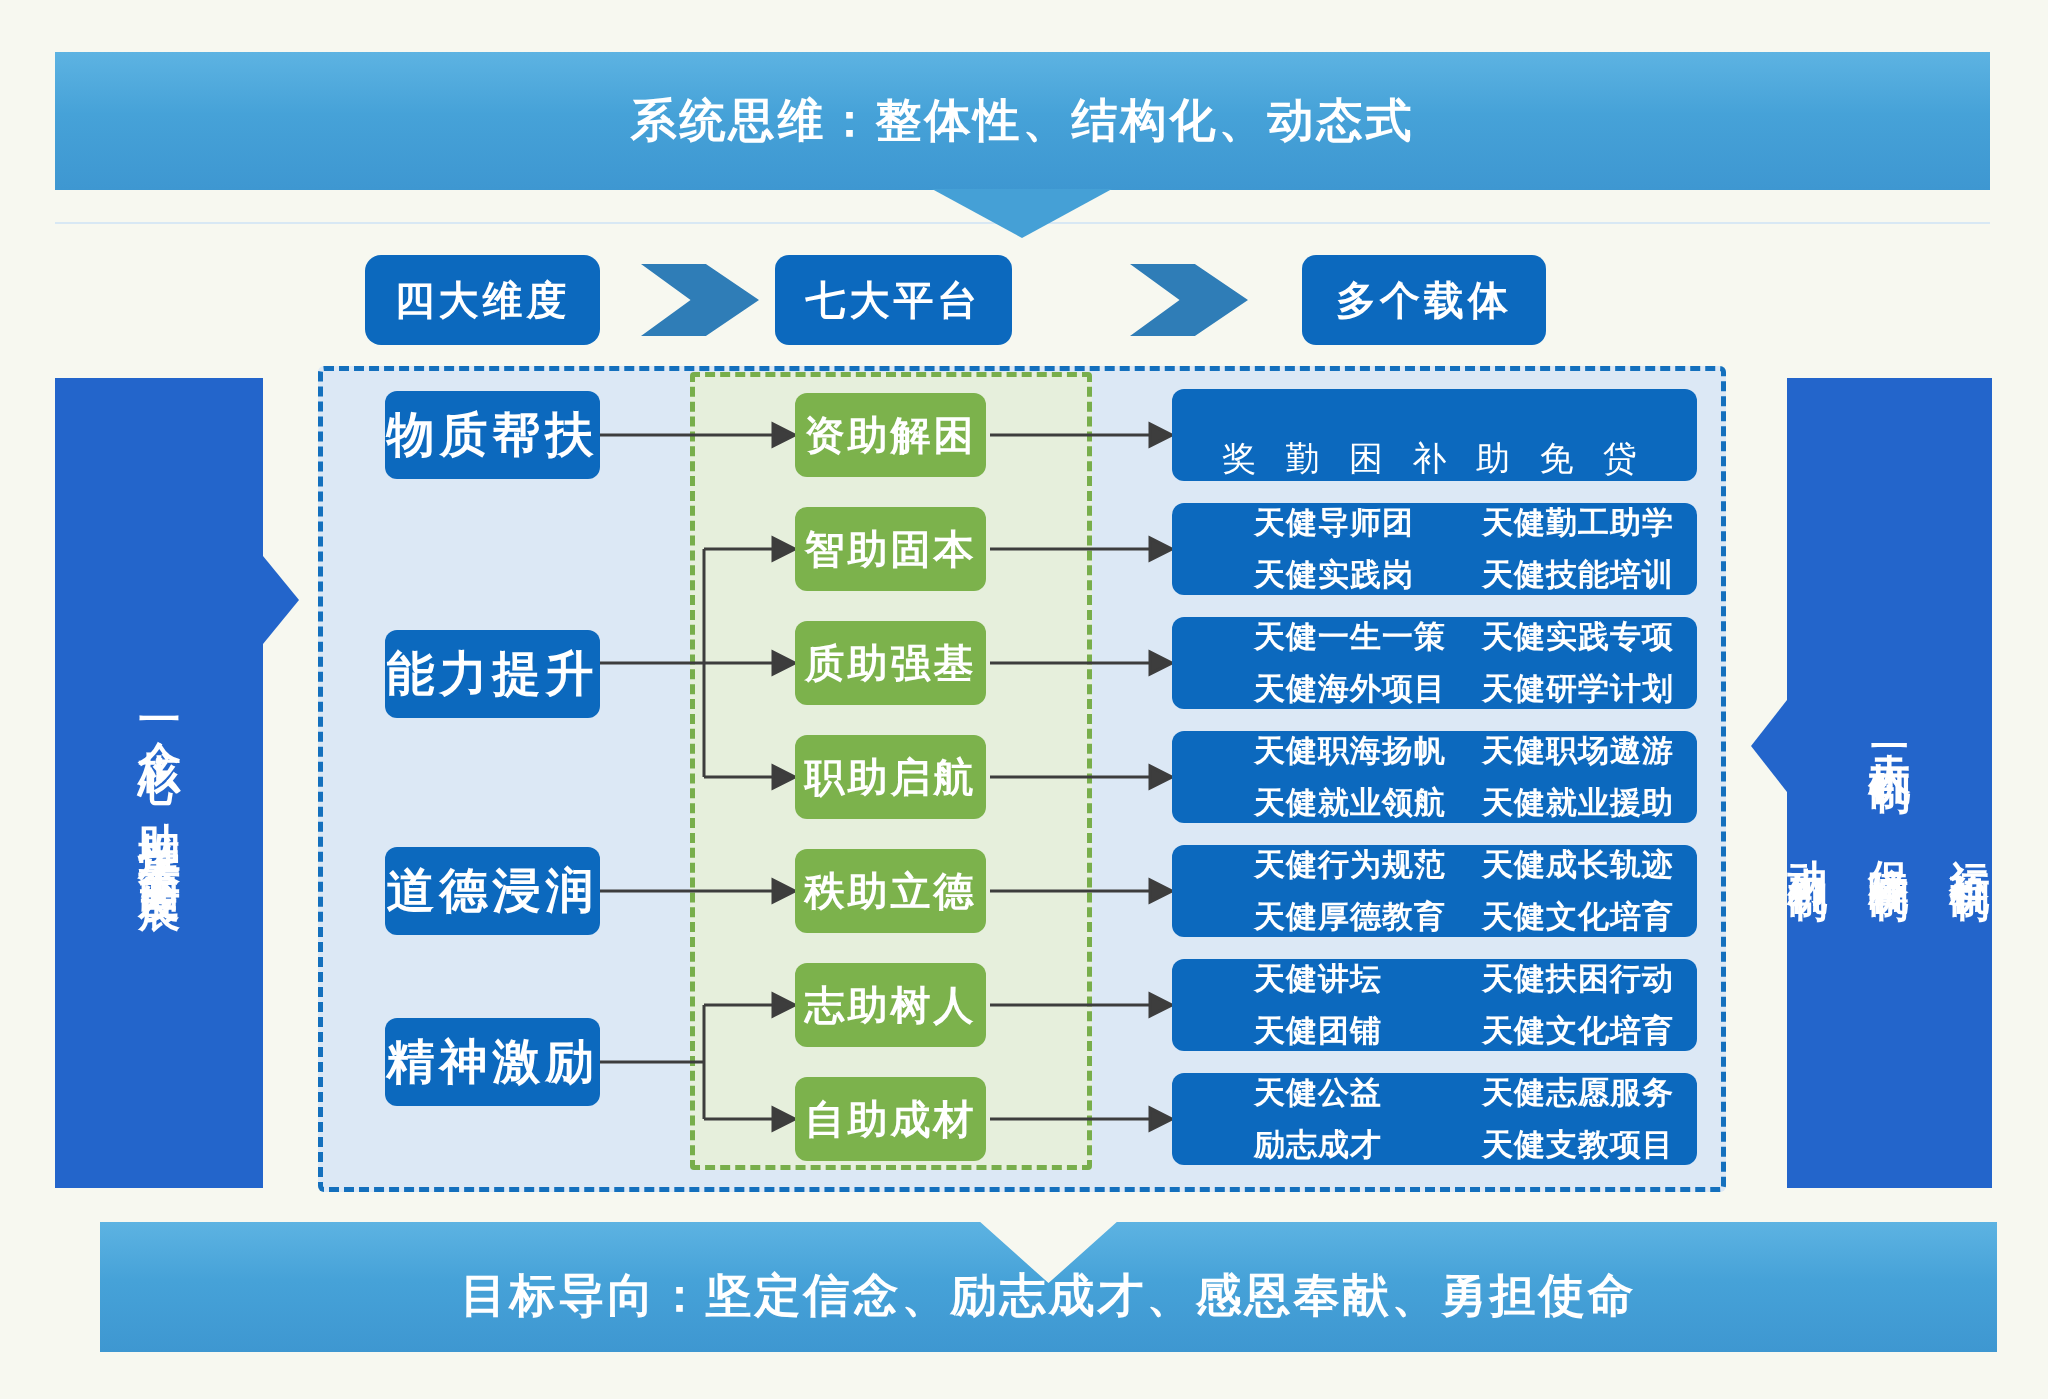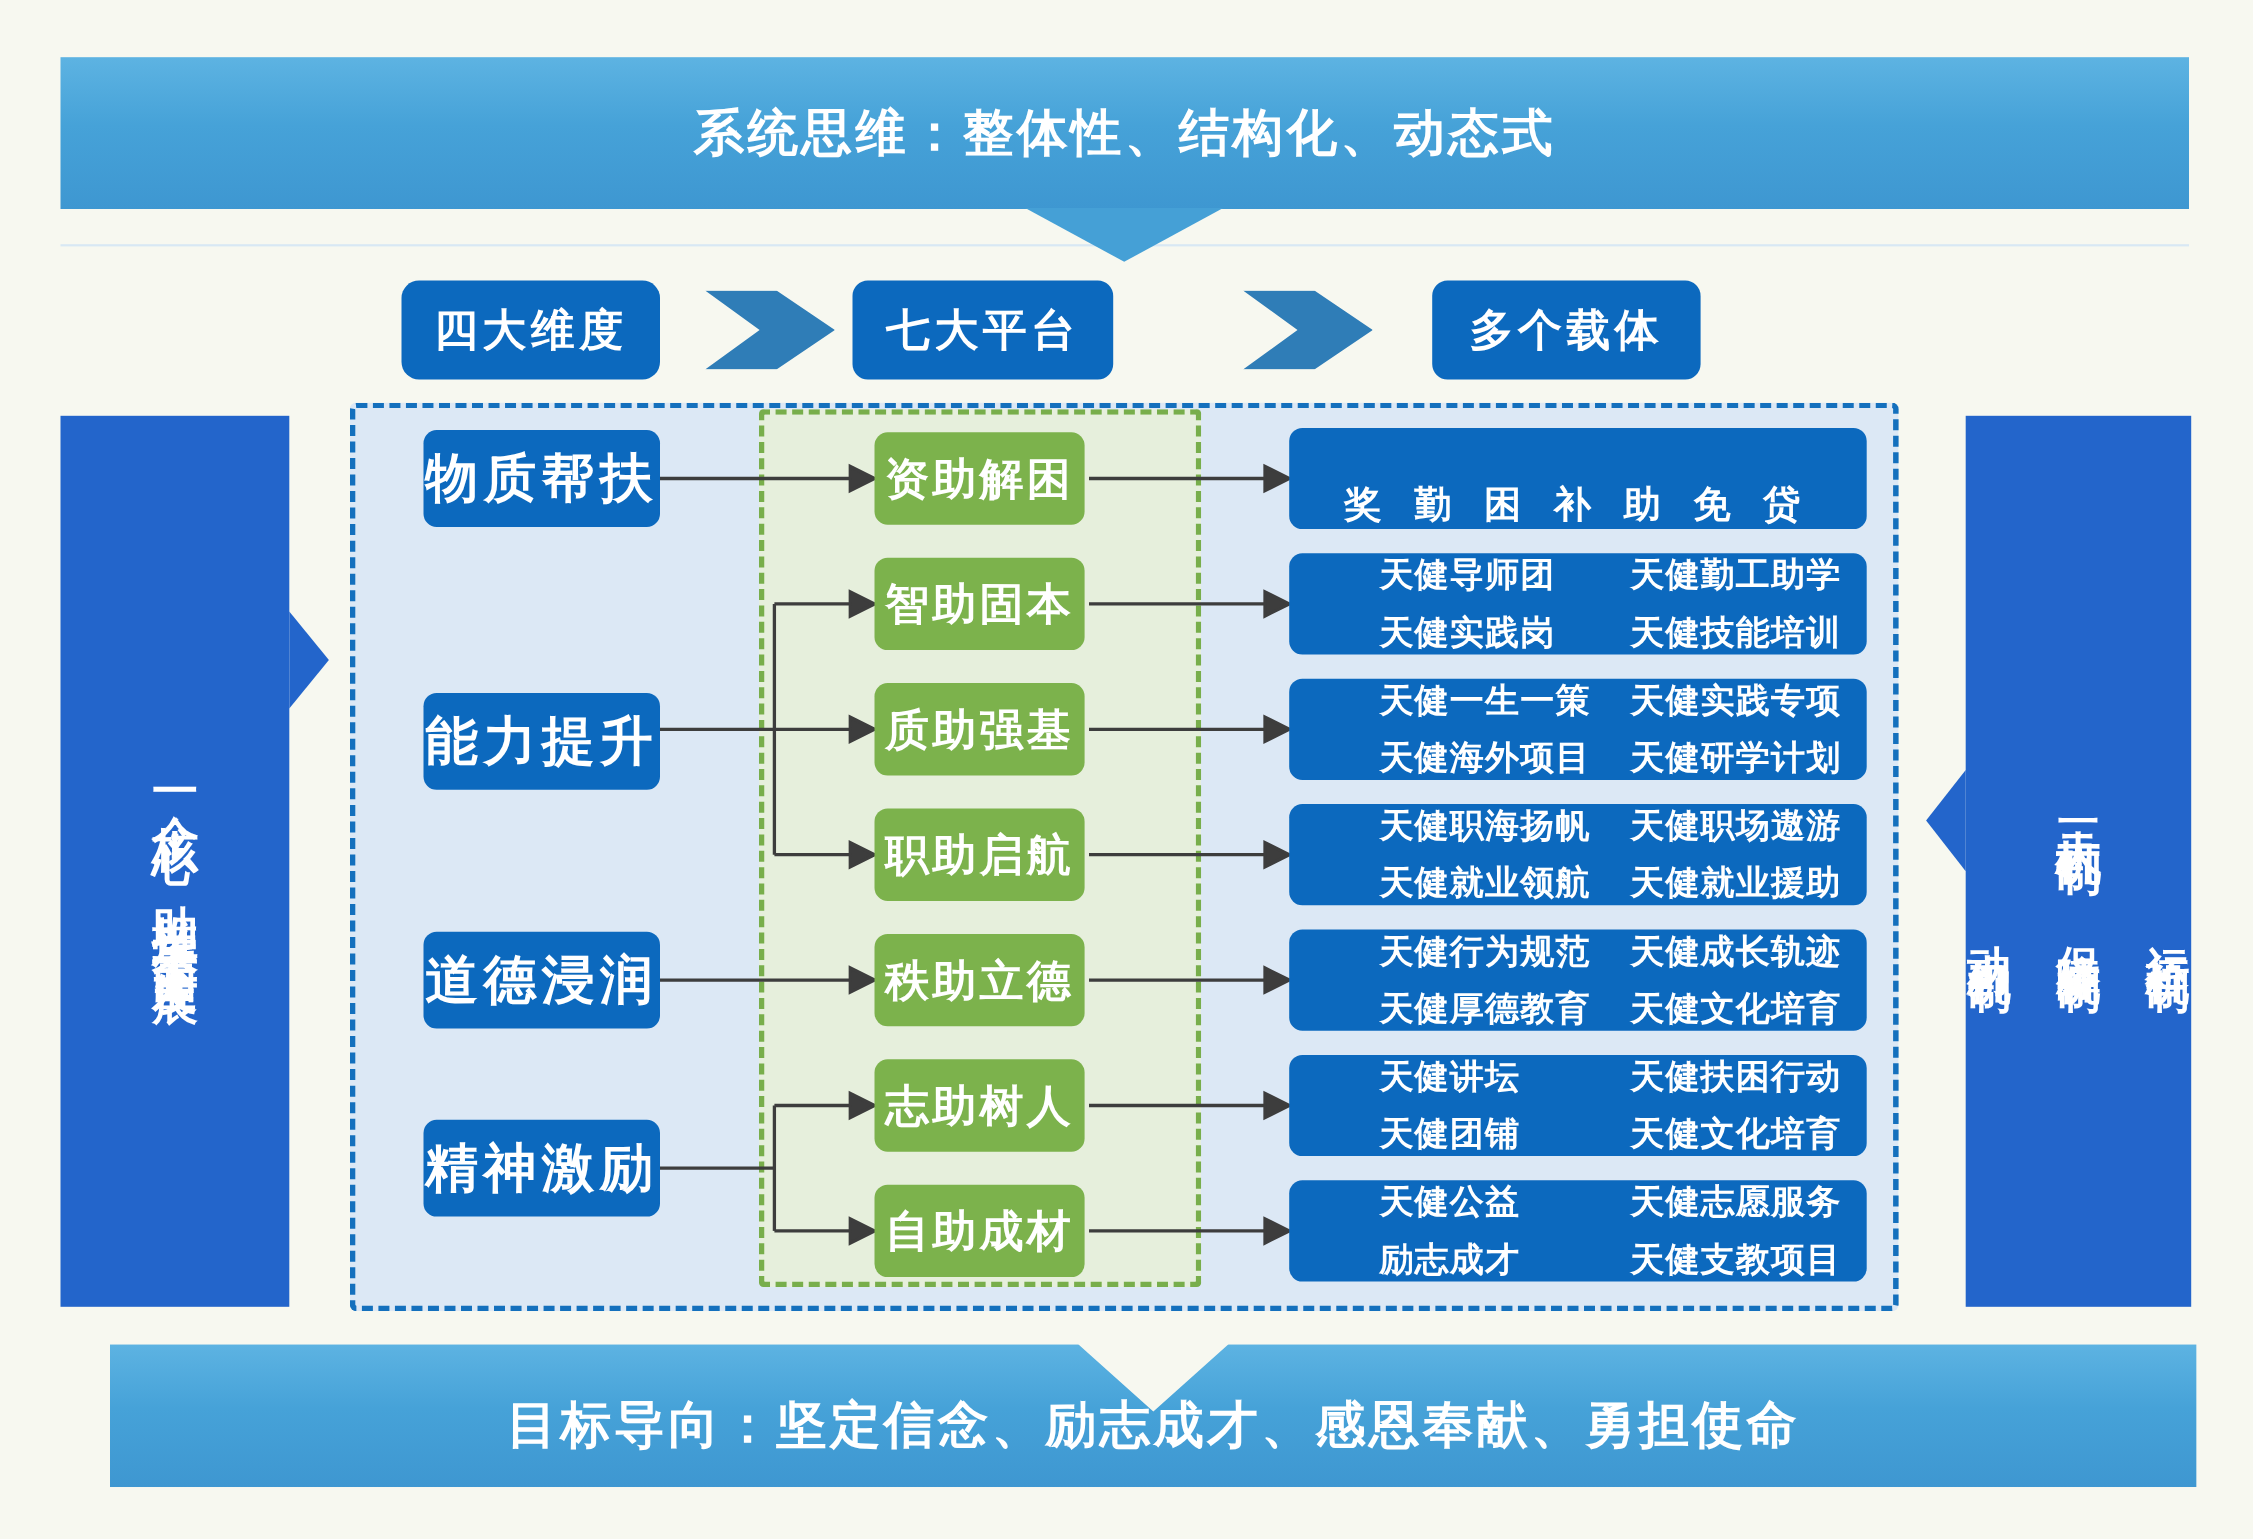--- a/index.html
+++ b/index.html
@@ -80,21 +80,21 @@
   }
   .plat-box{
     left:795px;width:191px;height:84px;background:#7cb24c;border-radius:12px;
     color:#fff;font-size:40px;font-weight:bold;letter-spacing:3px;
     display:flex;align-items:center;justify-content:center;
   }
   .car-box{
     left:1172px;width:525px;height:92px;background:#0c69be;border-radius:12px;
     color:#fff;display:flex;align-items:center;justify-content:center;
   }
-  .car-single{font-size:34px;font-weight:bold;letter-spacing:10px;margin-top:47px;}
+  .car-single{font-size:34px;font-weight:normal;letter-spacing:10px;margin-top:47px;}
   .car-grid{
     display:grid;grid-template-columns:228px auto;row-gap:10px;column-gap:0;
     font-size:31px;font-weight:bold;letter-spacing:1px;
     width:100%;padding-left:82px;box-sizing:border-box;
   }
   .connector-layer{left:0;top:0;}
 </style>
 </head>
 <body>
 

